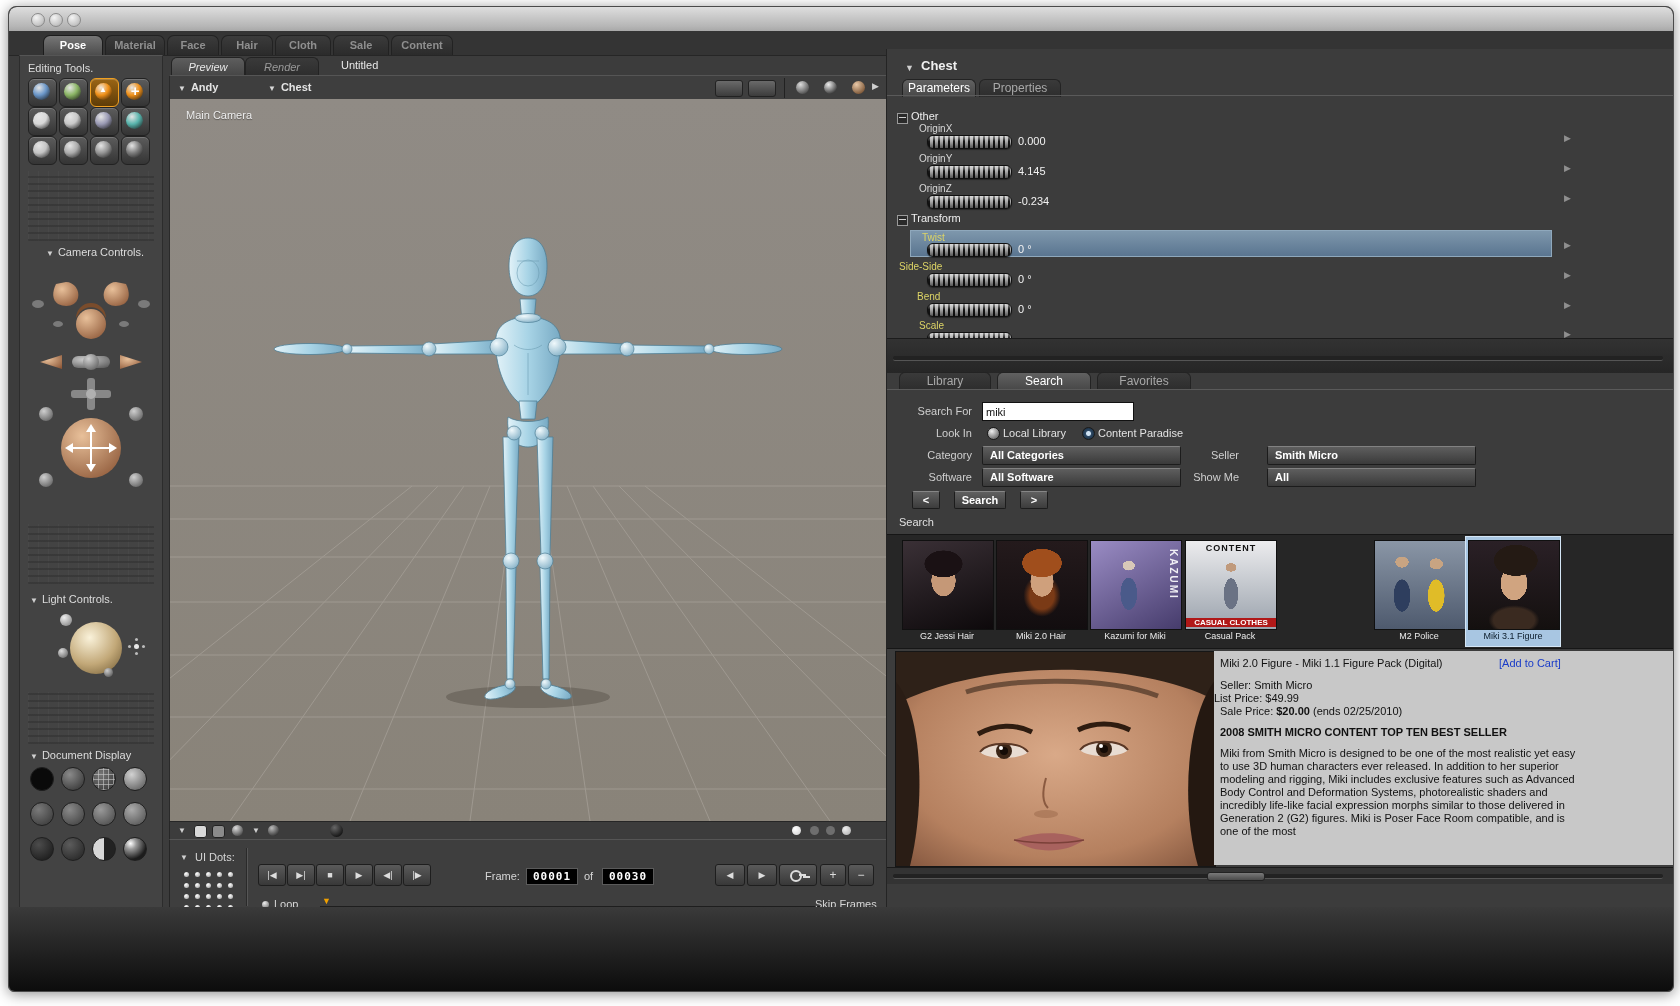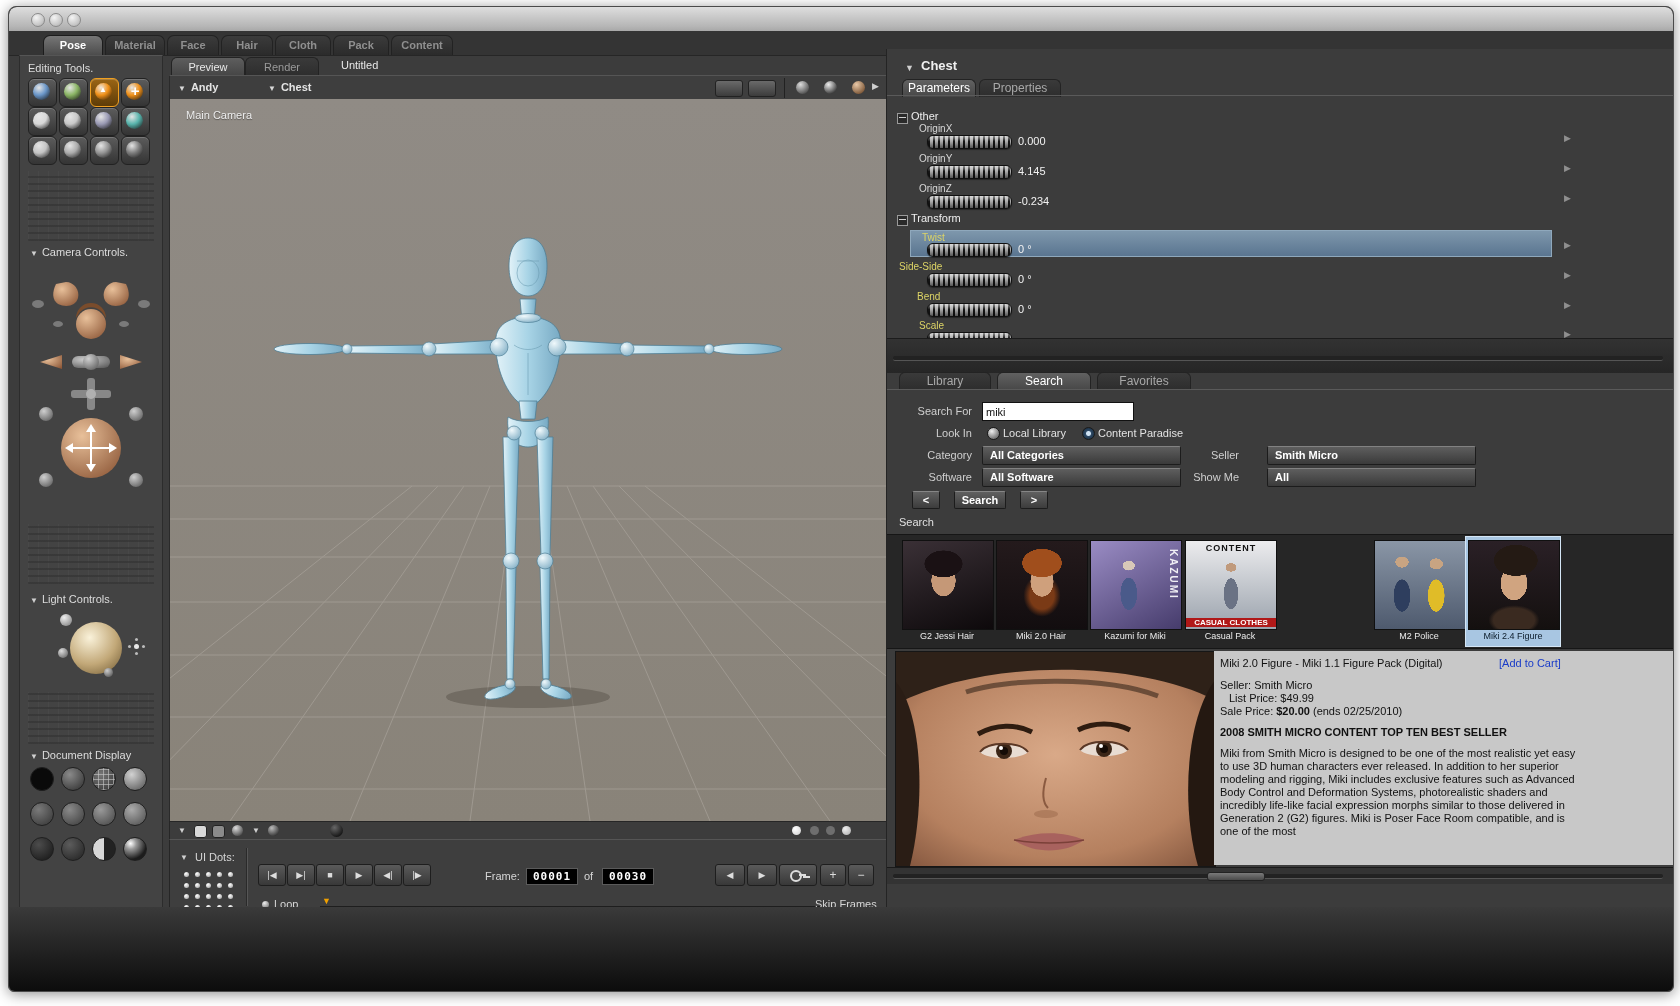--- a/index.html
+++ b/index.html
@@ -33,21 +33,21 @@
   .toolbtn.sel i::after{content:"▲";position:absolute;left:4px;top:2px;font-size:8px;color:#fff;}
   .toolbtn.cross i::after{content:"+";position:absolute;left:4.5px;top:-1px;font-size:15px;color:#fff;font-weight:bold;}
   .grip{position:absolute;left:8px;width:126px;background:
      repeating-linear-gradient(0deg,rgba(30,30,30,.55) 0 2px,transparent 2px 7px),
      repeating-linear-gradient(90deg,rgba(90,90,90,.5) 0 1px,transparent 1px 10px);opacity:.5;}
   .dsph{position:absolute;width:22px;height:22px;border-radius:50%;border:1px solid #1f1f1f;}
   .sun{position:absolute;width:5px;height:5px;border-radius:50%;background:#e8e8e8;
     box-shadow:0 -7px 0 -1px #bbb,0 7px 0 -1px #bbb,-7px 0 0 -1px #bbb,7px 0 0 -1px #bbb;}
   
   .vtab{position:absolute;top:50px;height:18px;width:72px;border-radius:6px 6px 0 0;border:1px solid #232323;border-bottom:none;
-    background:linear-gradient(#3a3a3a,#2d2d2d);color:#9a9a9a;font-size:11px;text-align:center;line-height:18px;}
+    background:linear-gradient(#3a3a3a,#2d2d2d);color:#9a9a9a;font-size:11px;text-align:center;line-height:18px;font-style:italic;}
   .vtab.active{background:linear-gradient(#5e5e5e,#454545);color:#e8e8e8;}
   #vptoolbar{position:absolute;left:160px;top:68px;width:716px;height:24px;background:#3e3e3e;
     border:1px solid #2a2a2a;border-top-color:#555;}
   .caret::before{content:"▼";font-size:8px;color:#d8d8d8;margin-right:5px;}
   .menu-lbl{color:#e4e4e4;font-size:11px;font-weight:bold;}
   .mini-ic{position:absolute;border:1px solid #222;background:linear-gradient(#6a6a6a,#3c3c3c);border-radius:3px;}
   .mini-ball{position:absolute;border-radius:50%;background:radial-gradient(circle at 35% 28%,#ddd,#555 75%);}
   #viewport{position:absolute;left:160px;top:92px;width:716px;height:722px;overflow:hidden;
     background:linear-gradient(#908b85,#898379);border-left:1px solid #2a2a2a;border-right:1px solid #2a2a2a;}
   .vplabel{position:absolute;left:16px;top:10px;color:#ececec;font-size:11px;text-shadow:0 1px 1px rgba(0,0,0,.4);}
@@ -138,21 +138,21 @@
     <span class="tl" style="left:40px"></span>
     <span class="tl" style="left:58px"></span>
   </div>
 
   <div class="tabstrip">
     <div class="rtab active" style="left:34px;width:58px">Pose</div>
     <div class="rtab" style="left:96px;width:58px">Material</div>
     <div class="rtab" style="left:158px;width:50px">Face</div>
     <div class="rtab" style="left:212px;width:50px">Hair</div>
     <div class="rtab" style="left:266px;width:54px">Cloth</div>
-    <div class="rtab" style="left:324px;width:54px">Pack</div>
+    <div class="rtab" style="left:324px;width:54px">Sale</div>
     <div class="rtab" style="left:382px;width:60px">Content</div>
   </div>
 
   <div id="sidebar">
     <div class="sect abs" style="left:8px;top:6px">Editing Tools.</div>
 
     <span class="toolbtn" style="left:8px;top:22px">
           <i style="--c:#6a96c8"></i>
         </span>
     <span class="toolbtn" style="left:39px;top:22px">
@@ -184,21 +184,21 @@
         </span>
     <span class="toolbtn" style="left:70px;top:80px">
           <i style="--c:#949494"></i>
         </span>
     <span class="toolbtn" style="left:101px;top:80px">
           <i style="--c:#7c7c7c"></i>
         </span>
 
     <div class="grip" style="top:115px;height:70px"></div>
 
-    <div class="sect abs tri" style="left:10px;top:190px"><span>Camera Controls.</span></div>
+    <div class="sect abs tri" style="left:26px;top:190px"><span>Camera Controls.</span></div>
 
     <svg class="abs" style="left:8px;top:210px" width="126" height="250" viewBox="0 0 126 250">
       <defs>
         <radialGradient id="tanG" cx="0.35" cy="0.3" r="0.9">
           <stop offset="0" stop-color="#e8c09a"></stop>
               <stop offset="1" stop-color="#8a5434"></stop>
         </radialGradient>
         <radialGradient id="grayG" cx="0.35" cy="0.3" r="0.9">
           <stop offset="0" stop-color="#cfcfcf"></stop>
               <stop offset="1" stop-color="#565656"></stop>
@@ -531,21 +531,21 @@
           <span class="ovl-bot">CASUAL CLOTHES</span>
         </div>
         <div class="tcap">Casual Pack</div>
       </div>
       <div class="thumb" style="left:485px">
         <div class="tart a6"></div>
         <div class="tcap">M2 Police</div>
       </div>
       <div class="thumb sel" style="left:579px">
         <div class="tart a7"></div>
-        <div class="tcap">Miki 2.4 Figure</div>
+        <div class="tcap">Miki 3.1 Figure</div>
       </div>
     </div>
 
     <div class="abs" style="left:8px;top:602px;width:319px;height:214px;overflow:hidden;border:1px solid #161616">
       <svg width="319" height="214" viewBox="0 0 319 214">
         <defs>
           <radialGradient id="skinG" cx="0.5" cy="0.48" r="0.8">
             <stop offset="0" stop-color="#d9a988"></stop>
                 <stop offset="0.6" stop-color="#b5805f"></stop>
                 <stop offset="1" stop-color="#6e4430"></stop>
@@ -571,21 +571,21 @@
         <path d="M150,126 C146,140 146,150 152,156" stroke="#8a5a40" stroke-width="2" fill="none"></path>
         <ellipse cx="150" cy="162" rx="12" ry="4" fill="#9a674a" opacity="0.5"></ellipse>
         <path d="M118,188 C140,179 168,179 188,188 C168,202 138,202 118,188 Z" fill="#a8625e"></path>
         <path d="M118,188 C140,192 168,192 188,188" stroke="#7a4038" stroke-width="1.5" fill="none"></path>
       </svg>
     </div>
     <div id="dtext" style="top:602px">
       <span class="dline" style="left:6px;top:6px;width:278px">Miki 2.0 Figure - Miki 1.1 Figure Pack (Digital)</span>
       <span class="dline blue" style="left:285px;top:6px">[Add to Cart]</span>
       <span class="dline" style="left:6px;top:28px">Seller: Smith Micro</span>
-      <span class="dline" style="left:15px;top:41px">List Price: $49.99</span>
+      <span class="dline" style="left:0;top:41px">List Price: $49.99</span>
       <span class="dline" style="left:6px;top:54px"><span>Sale Price: </span><b>$20.00</b><span> (ends 02/25/2010)</span></span>
       <span class="dline" style="left:6px;top:75px;font-weight:bold">2008 SMITH MICRO CONTENT TOP TEN BEST SELLER</span>
       <span class="dline" style="left:6px;top:96px;width:362px;line-height:13px">Miki from Smith Micro is designed to be one of the most realistic yet easy to use 3D human characters ever released. In addition to her superior modeling and rigging, Miki includes exclusive features such as Advanced Body Control and Deformation Systems, photorealistic shaders and incredibly life-like facial expression morphs similar to those delivered in Generation 2 (G2) figures. Miki is Poser Face Room compatible, and is one of the most</span>
     </div>
 
     <div class="bstrip" style="top:818px">
       <div class="abs" style="left:6px;top:6px;width:770px;height:4px;background:#222;border-bottom:1px solid #555;border-radius:2px"></div>
       <div class="handle" style="left:320px;top:4px;width:56px"></div>
     </div>
   </div>

